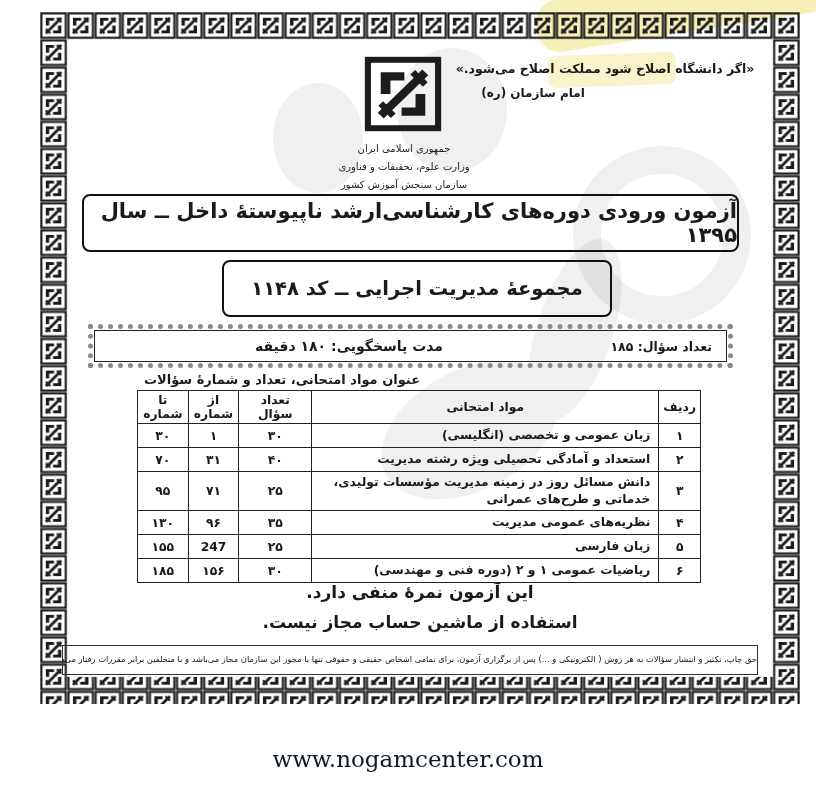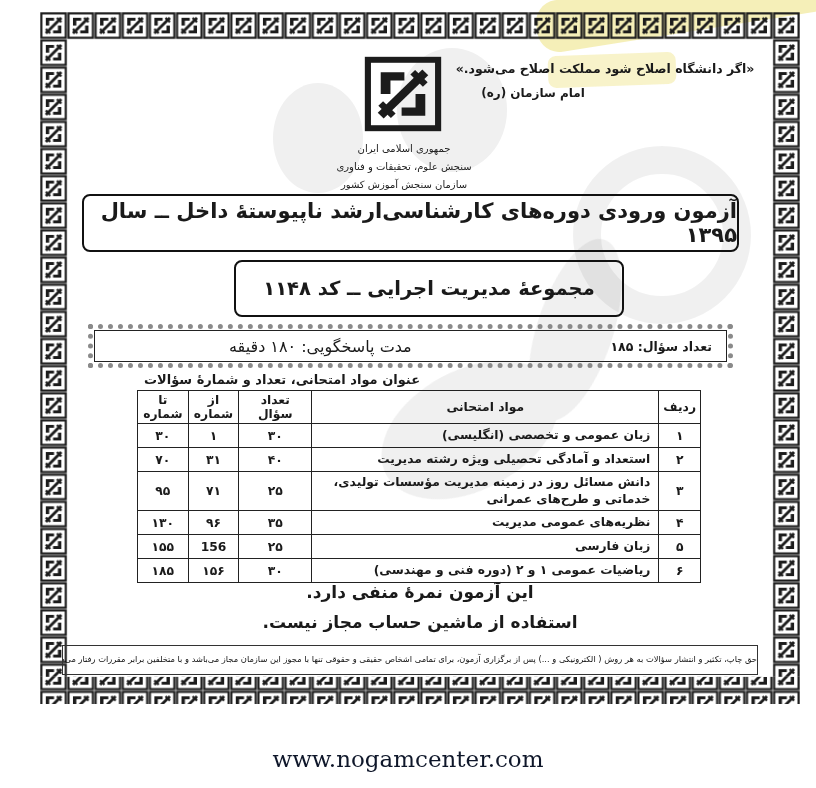--- a/index.html
+++ b/index.html
@@ -32,29 +32,29 @@
 
   .quote-line { left:450px; top:61px; width:310px; text-align:center;
     font-size:12.5px; font-weight:bold; }
   .quote-attr { left:458px; top:86px; width:150px; text-align:center;
     font-size:12px; font-weight:bold; }
 
   .title-bar { border:2.5px solid #111; border-radius:8px;
     display:flex; align-items:center; justify-content:center;
     font-weight:bold; background:transparent; }
   .title-bar-1 { left:82px; top:194px; width:653px; height:54px; font-size:21px; }
-  .title-bar-2 { left:222px; top:260px; width:386px; height:53px; font-size:19.5px;margin-left:12px; }
+  .title-bar-2 { left:222px; top:260px; width:386px; height:53px; font-size:19.5px; }
 
   .info-outer { left:88px; top:324px; width:645px; height:44px;
     border:5px dotted #8a8a8a; box-sizing:border-box; }
   .info-inner { position:absolute; inset:1px; border:1.5px solid #222; }
   .info-q { position:absolute; right:14px; top:50%; transform:translateY(-50%);
     font-size:12.5px; font-weight:bold; }
-  .info-d { position:absolute; left:134px; top:50%; transform:translateY(-50%);
-    font-size:16px; font-weight:normal; }
+  .info-d { position:absolute; left:160px; top:50%; transform:translateY(-50%);
+    font-size:14px; font-weight:bold; }
 
   .tbl-caption { left:144px; top:372px; width:564px; text-align:left;
     font-size:13px; font-weight:bold; }
 
   .subjects { left:137px; top:390px; width:564px; }
   .subjects table { width:100%; border-collapse:collapse; direction:rtl;
     font-size:12.3px; font-weight:bold; background:transparent; }
   .subjects th, .subjects td { border:1.4px solid #222; padding:2px 4px;
     text-align:center; height:19px;margin-left:48px; }
   .subjects td.subj { text-align:right; padding-right:8px; line-height:17px; }
@@ -116,21 +116,21 @@
 
 
   <div class="abs content logo-box">
     <svg width="78" height="76">
         <use href="#knot" width="78" height="76"></use>
       </svg>
   </div>
 
   <div class="abs content org-block">
     <div>جمهوری اسلامی ایران</div>
-    <div>سنجش علوم، تحقیقات و فناوری</div>
+    <div>وزارت علوم، تحقیقات و فناوری</div>
     <div>سازمان سنجش آموزش کشور</div>
   </div>
 
   <div class="abs content quote-line">«اگر دانشگاه اصلاح شود مملکت اصلاح می‌شود.»</div>
   <div class="abs content quote-attr">امام سازمان (ره)</div>
 
   <div class="abs content title-bar title-bar-1">
     <span>آزمون ورودی دوره‌های کارشناسی‌ارشد ناپیوستهٔ داخل ــ سال ۱۳۹۵</span>
   </div>
   <div class="abs content title-bar title-bar-2">
@@ -190,21 +190,21 @@
           <td>۴</td>
           <td class="subj">نظریه‌های عمومی مدیریت</td>
           <td>۳۵</td>
           <td>۹۶</td>
           <td>۱۳۰</td>
         </tr>
         <tr>
           <td>۵</td>
           <td class="subj">زبان فارسی</td>
           <td>۲۵</td>
-          <td>156</td>
+          <td>247</td>
           <td>۱۵۵</td>
         </tr>
         <tr>
           <td>۶</td>
           <td class="subj">ریاضیات عمومی ۱ و ۲ (دوره فنی و مهندسی)</td>
           <td>۳۰</td>
           <td>۱۵۶</td>
           <td>۱۸۵</td>
         </tr>
       </tbody>

